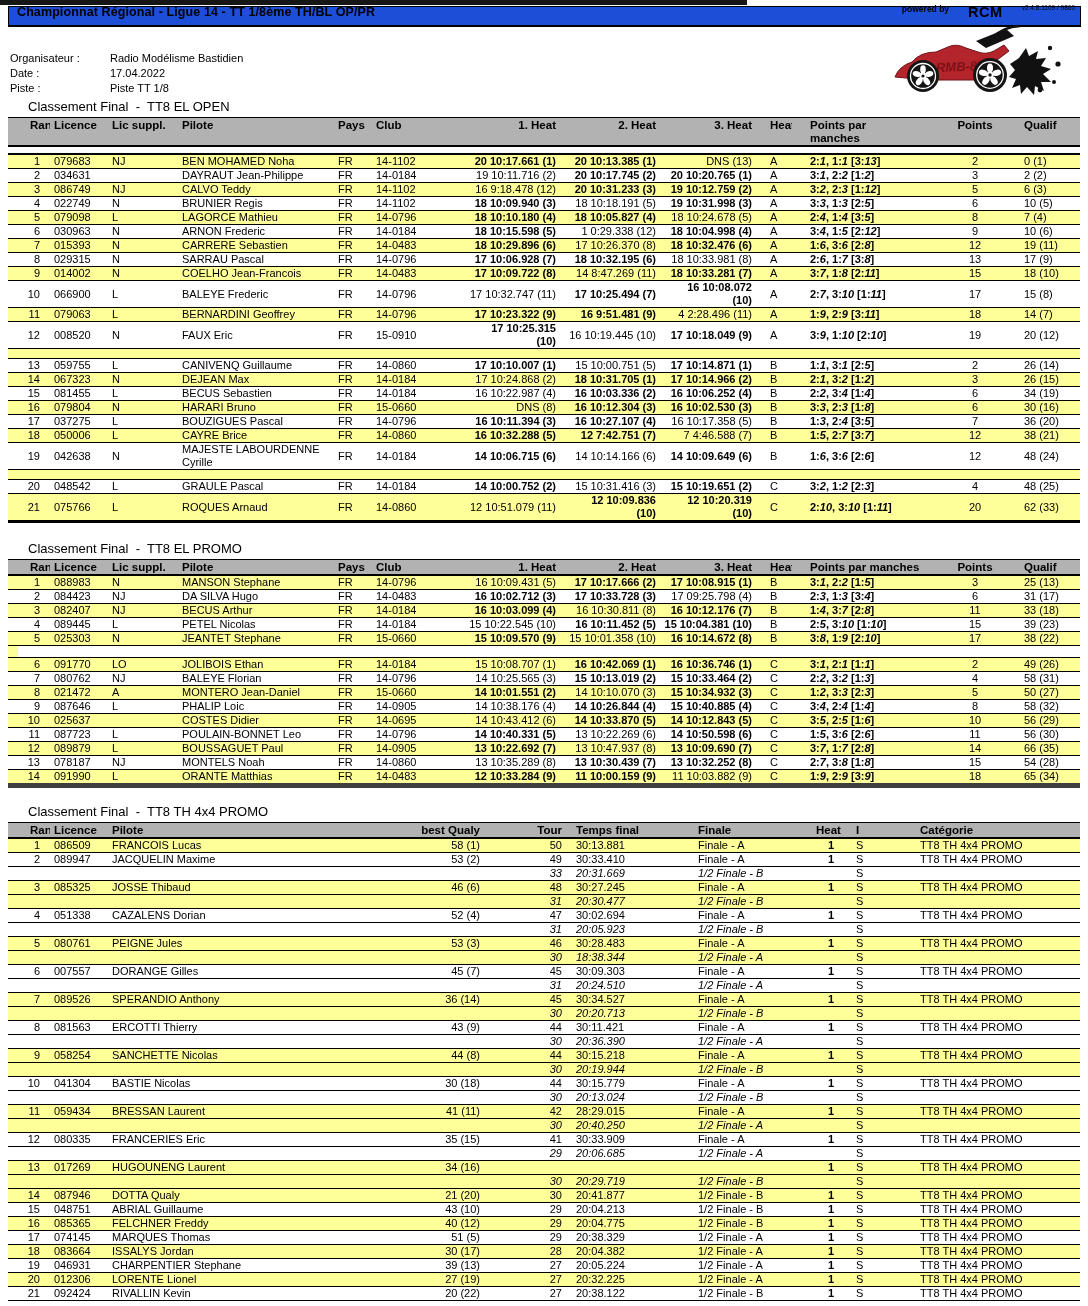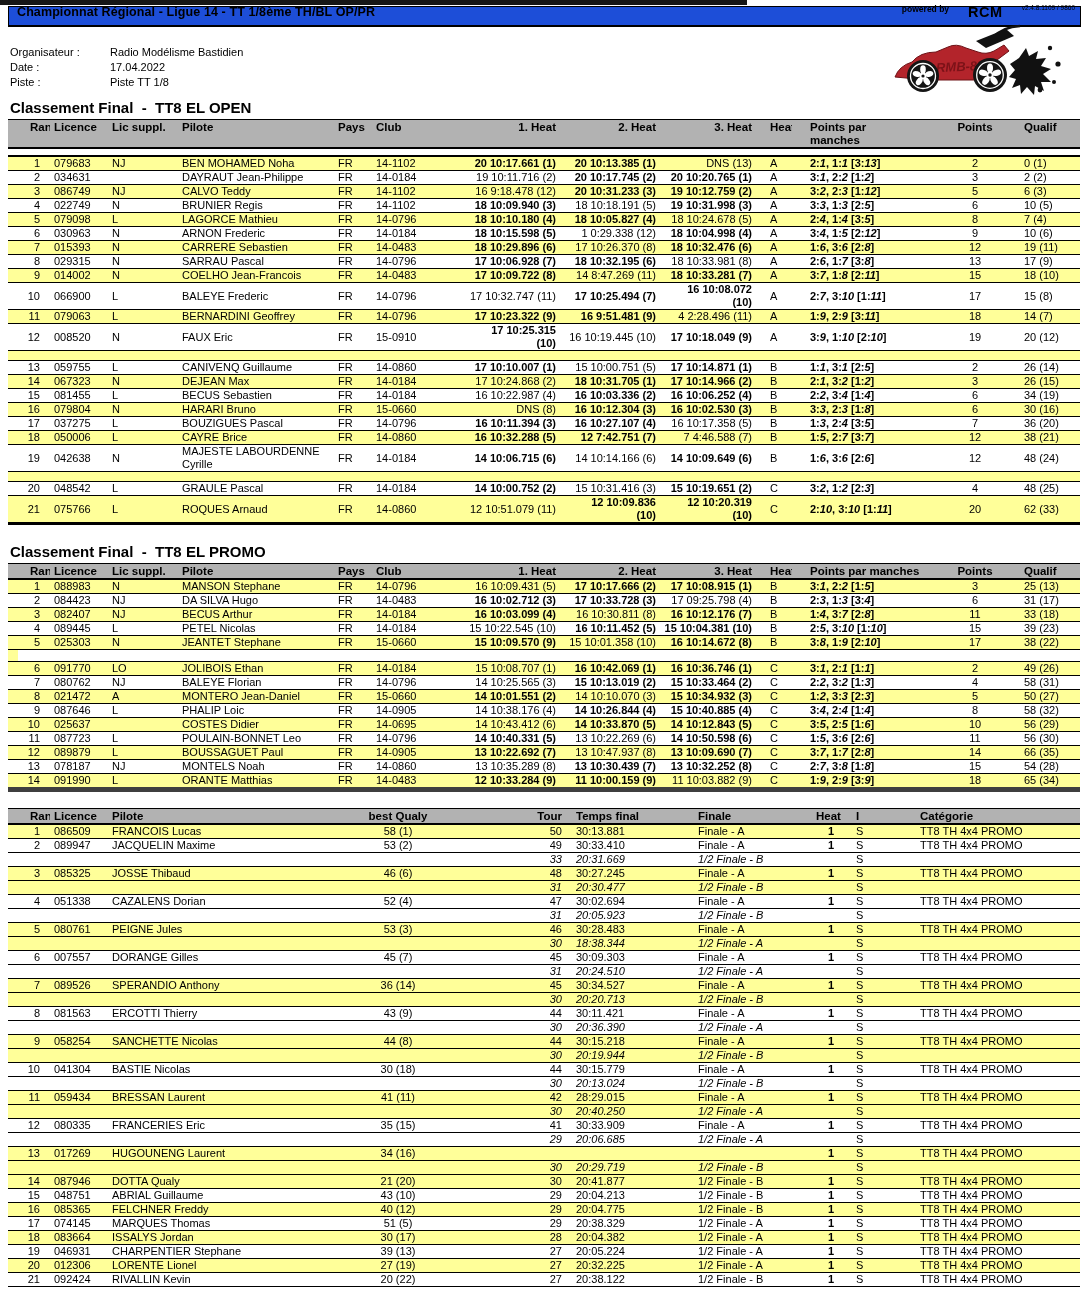--- a/index.html
+++ b/index.html
@@ -8,26 +8,26 @@
   .abs{position:absolute}
   #topstrip{left:0;top:0;width:747px;height:5px;background:#161616}
   #titlebar{left:8px;top:6px;width:1073px;height:21px;background:#1d4ed8;border:1px solid #000;
             border-bottom-width:2px;box-sizing:border-box;display:flex;align-items:center;
             justify-content:space-between;padding:0 5px 8px 8px}
   #titlebar .maintitle{font-weight:bold;font-size:12.5px;letter-spacing:.1px}
   .pwr{display:flex;align-items:flex-start;gap:19px;white-space:nowrap}
   .pwr .p{font-size:8.5px;font-weight:bold}
   .pwr .r{font-size:14.5px;font-weight:bold;letter-spacing:.5px}
   .pwr .v{font-size:6.5px}
-  #info{left:10px;top:45px;line-height:15px}
+  #info{left:10px;top:51px;line-height:15px}
   #info .row{display:flex}
   #info .lbl{width:100px}
   #car{left:890px;top:24px}
   #content{padding-top:99px}
-  .sec{font-size:15px;font-weight:bold;margin:0 0 3px 10px;white-space:pre}
+  .sec{font-size:13px;font-weight:normal;margin:0 0 3px 28px;white-space:pre}
   table{border-collapse:collapse;table-layout:fixed;margin-left:8px;width:1072px;font-size:11px}
   td,th{padding:0;line-height:13px;vertical-align:middle;overflow:hidden}
   th{background:#b2b2b2;font-size:11.5px;font-weight:bold;vertical-align:top;text-align:left;
      border-top:1px solid #000;border-bottom:2px solid #000;padding-top:1px;white-space:pre-line}
   tbody td{border-bottom:1px solid #000}
   tr.y{background:#ffff99}
   .b{font-weight:bold}
   .it{font-style:italic}
   tr.gap td{height:6px;border-bottom:2px solid #000;background:#fff}
   tr.sepy td{height:9px;background:#ffff99;border-bottom:1px solid #000}
@@ -44,21 +44,21 @@
   .c-heat{padding-left:10px}
   .c-ppm{padding-left:18px;font-weight:bold}
   .c-ppm i{font-style:italic}
   .c-pts{text-align:center}
   .c-q{text-align:left;padding-right:10px}
   
   .c3-rang{text-align:right;padding-right:10px}
   th.c3-rang{text-align:left;padding-left:22px}
   .c3-lic{padding-left:4px}
   .c3-pilote{padding-left:6px;white-space:pre}
-  .c3-qualy{text-align:center;padding-right:8px}
+  .c3-qualy{text-align:right;padding-right:8px}
   .c3-tour{text-align:right;padding-right:4px}
   .c3-temps{padding-left:10px}
   .c3-finale{padding-left:12px}
   .c3-heat{text-align:center;font-weight:bold}
   th.c3-heat{text-align:left;font-weight:bold}
   .c3-i{padding-left:10px}
   .c3-cat{padding-left:6px}
 </style>
 </head>
 <body>
@@ -750,20 +750,21 @@
           <td class="c-h b">11 10:00.159 (9)</td>
           <td class="c-h">11 10:03.882 (9)</td>
           <td class="c-heat">C</td>
           <td class="c-ppm">1:<i>9</i>, 2:<i>9</i> [3:<i>9</i>]</td>
           <td class="c-pts">18</td>
           <td class="c-q">65 (34)</td>
         </tr>
       </tbody>
   </table>
 
+  <div class="sec">Classement Final  -  TT8 TH 4x4 PROMO</div>
   <table id="t-th4x4">
       <colgroup>
         <col style="width: 42px;">
         <col style="width: 56px;">
         <col style="width: 210px;">
         <col style="width: 172px;">
         <col style="width: 78px;">
         <col style="width: 120px;">
         <col style="width: 130px;">
         <col style="width: 30px;">

